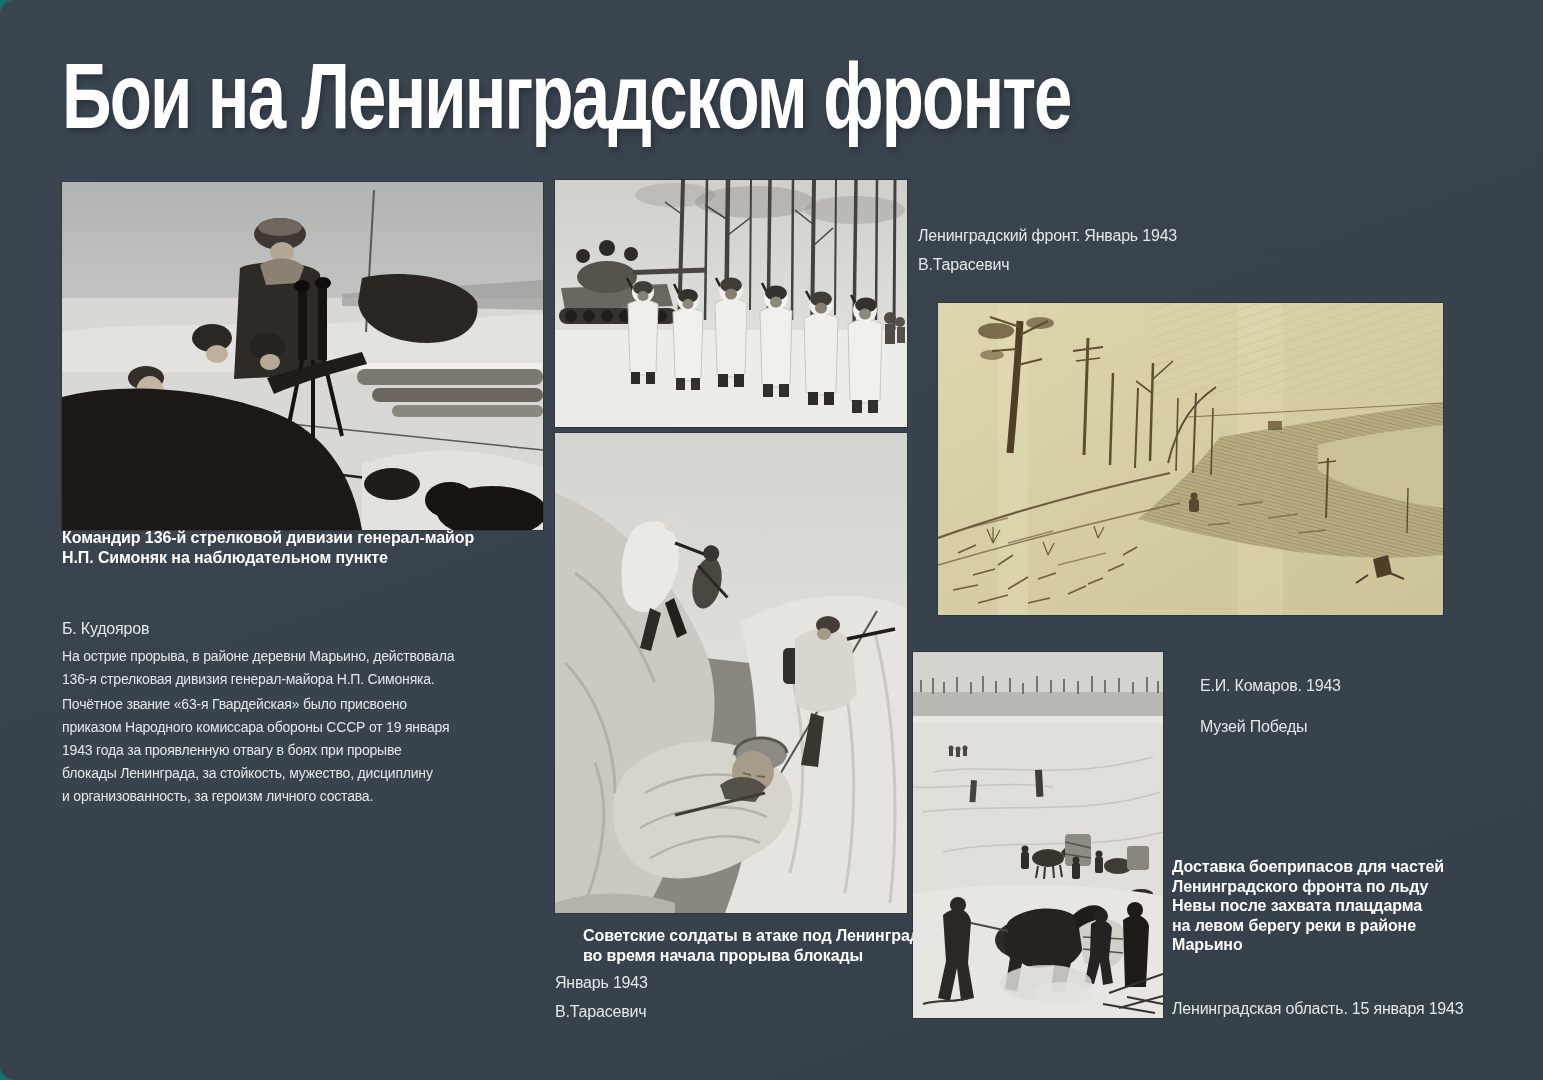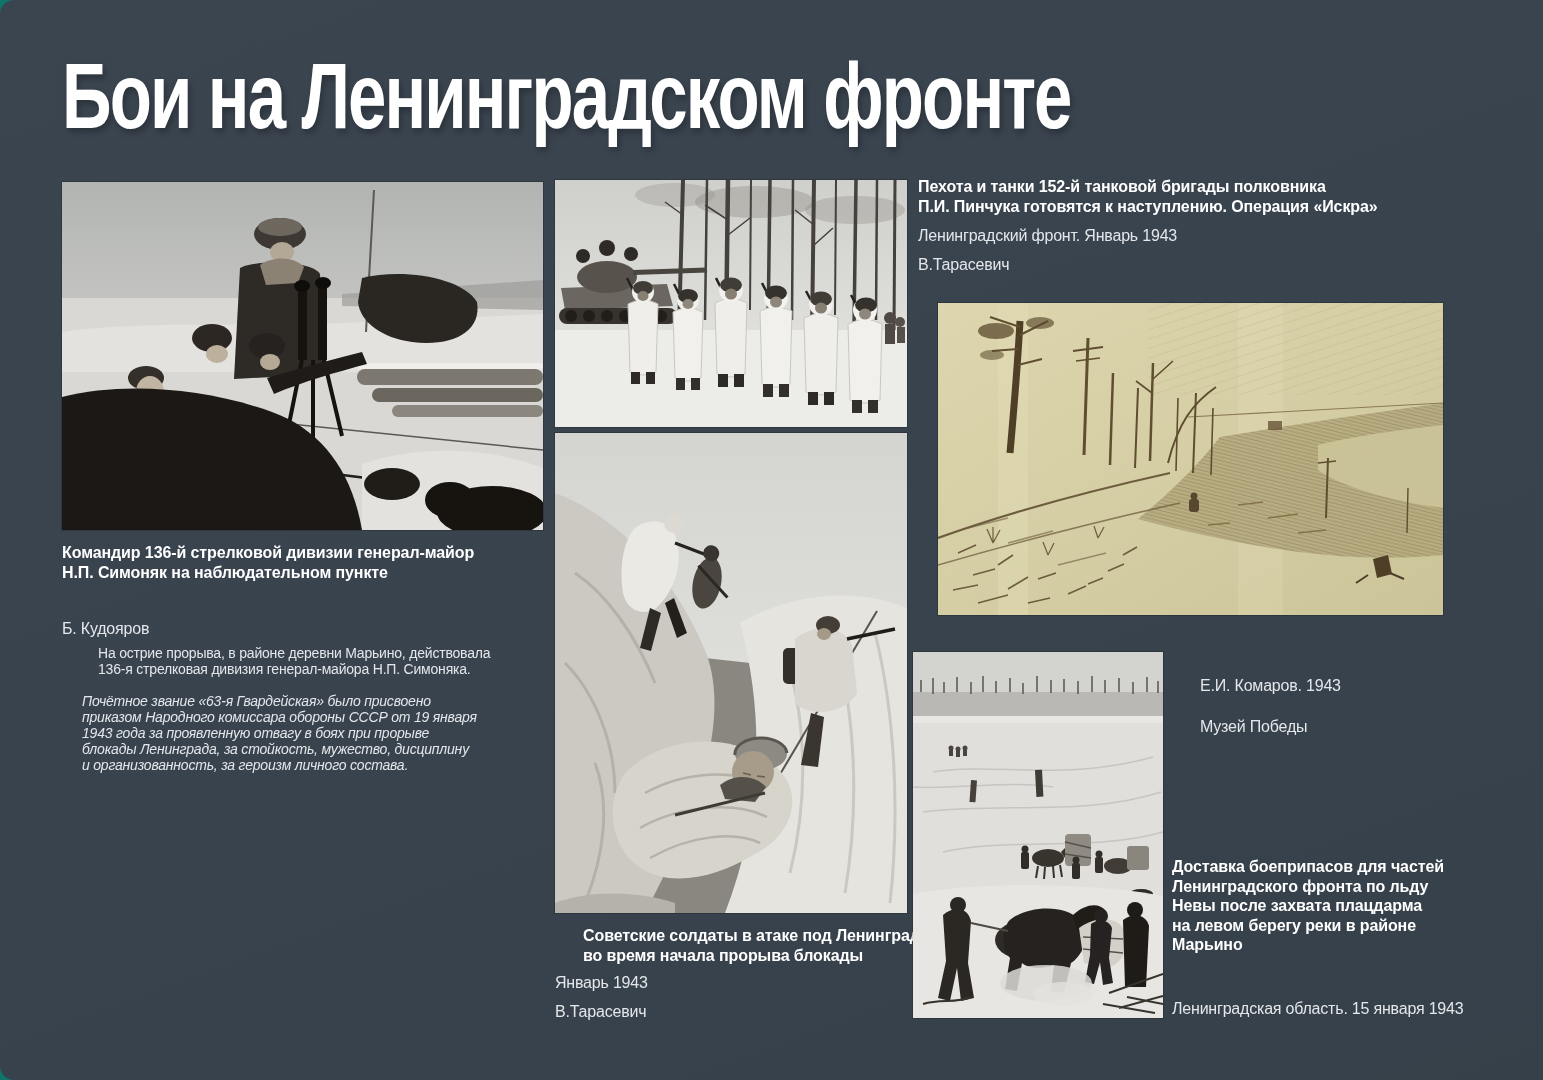--- a/index.html
+++ b/index.html
@@ -10,21 +10,21 @@
   .abs{position:absolute;}
   .page-title{color:#ffffff;font-weight:700;font-size:92px;line-height:1;
               letter-spacing:-2.5px;white-space:nowrap;
               transform:scaleX(0.75);transform-origin:left top;
               text-shadow:3px 4px 7px rgba(0,0,0,.28);}
   .photo{box-shadow:0 0 0 1px rgba(0,0,0,.18);overflow:hidden;background:#888;}
   .photo svg{display:block;width:100%;height:100%;}
   .caption-title{color:#ffffff;font-weight:700;font-size:16px;line-height:19.5px;
                  letter-spacing:-0.1px;white-space:pre-line;}
   .meta{color:#e4e7ea;font-size:16px;line-height:16.5px;letter-spacing:-0.2px;white-space:pre-line;}
-  .body-text{color:#e4e7ea;font-size:14px;line-height:16px;letter-spacing:-0.2px;white-space:pre-line;margin-left:36px;}
+  .body-text{color:#e4e7ea;font-size:14px;line-height:23px;letter-spacing:-0.2px;white-space:pre-line;}
 </style>
 </head>
 <body>
 
 <div class="stage">
   <div class="panel">
 
     <h1 class="abs page-title" style="left:62px;top:50px;margin:0;">Бои на Ленинградском фронте</h1>
 
     <div class="abs photo" style="left:62px;top:182px;width:481px;height:348px;">
@@ -73,26 +73,26 @@
           <path d="M205,196 C240,186 275,176 300,170 L305,182 C275,190 240,200 212,212 Z" fill="#1f1b18"></path>
         </g>
         <path d="M0,215 C60,200 140,205 210,230 C260,248 290,290 300,348 L0,348 Z" fill="#1b1815"></path>
         <path d="M300,282 C360,262 430,266 481,286 L481,348 L300,348 Z" fill="#e3e2de"></path>
         <ellipse cx="430" cy="330" rx="55" ry="26" fill="#17140f"></ellipse>
         <ellipse cx="388" cy="318" rx="25" ry="18" fill="#17140f"></ellipse>
         <ellipse cx="330" cy="302" rx="28" ry="16" fill="#201c18"></ellipse>
       </svg>
     </div>
 
-    <div class="abs caption-title" style="left:62px;top:543px;width:470px;">Командир 136-й стрелковой дивизии генерал-майор
+    <div class="abs caption-title" style="left:62px;top:528px;width:470px;">Командир 136-й стрелковой дивизии генерал-майор
 Н.П. Симоняк на наблюдательном пункте</div>
     <div class="abs meta" style="left:62px;top:621px;width:470px;">Б. Кудояров</div>
     <div class="abs body-text" style="left:62px;top:645px;width:480px;">На острие прорыва, в районе деревни Марьино, действовала
 136-я стрелковая дивизия генерал-майора Н.П. Симоняка.</div>
-    <div class="abs body-text" style="left:46px;top:693px;width:480px;font-style:italic;">Почётное звание «63-я Гвардейская» было присвоено
+    <div class="abs body-text" style="left:62px;top:693px;width:480px;">Почётное звание «63-я Гвардейская» было присвоено
 приказом Народного комиссара обороны СССР от 19 января
 1943 года за проявленную отвагу в боях при прорыве
 блокады Ленинграда, за стойкость, мужество, дисциплину
 и организованность, за героизм личного состава.</div>
 
     <div class="abs photo" style="left:555px;top:180px;width:352px;height:247px;">
       <svg viewBox="0 0 352 247" preserveAspectRatio="none">
         <defs>
           <linearGradient id="sky2" x1="0" y1="0" x2="0" y2="1">
             <stop offset="0" stop-color="#cfcfcc"></stop>
@@ -243,22 +243,20 @@
         </g>
         <path d="M0,470 C40,455 90,460 120,470 L120,480 L0,480 Z" fill="#b5b2ac"></path>
       </svg>
     </div>
 
     <div class="abs caption-title" style="left:583px;top:926px;width:380px;">Советские солдаты в атаке под Ленинградом
 во время начала прорыва блокады</div>
     <div class="abs meta" style="left:555px;top:975px;width:300px;">Январь 1943</div>
     <div class="abs meta" style="left:555px;top:1004px;width:300px;">В.Тарасевич</div>
 
-    <div class="abs caption-title" style="left:918px;top:177px;width:520px;">Пехота и танки 152-й танковой бригады полковника
-П.И. Пинчука готовятся к наступлению. Операция «Искра»</div>
     <div class="abs meta" style="left:918px;top:228px;width:400px;">Ленинградский фронт. Январь 1943</div>
     <div class="abs meta" style="left:918px;top:257px;width:400px;">В.Тарасевич</div>
 
     <div class="abs photo" style="left:938px;top:303px;width:505px;height:312px;">
       <svg viewBox="0 0 505 312" preserveAspectRatio="none">
         <defs>
           <linearGradient id="paperG" x1="0" y1="0" x2="1" y2="1">
             <stop offset="0" stop-color="#ddd6ae"></stop>
               <stop offset=".5" stop-color="#d5cea4"></stop>
               <stop offset="1" stop-color="#cbc499"></stop>

